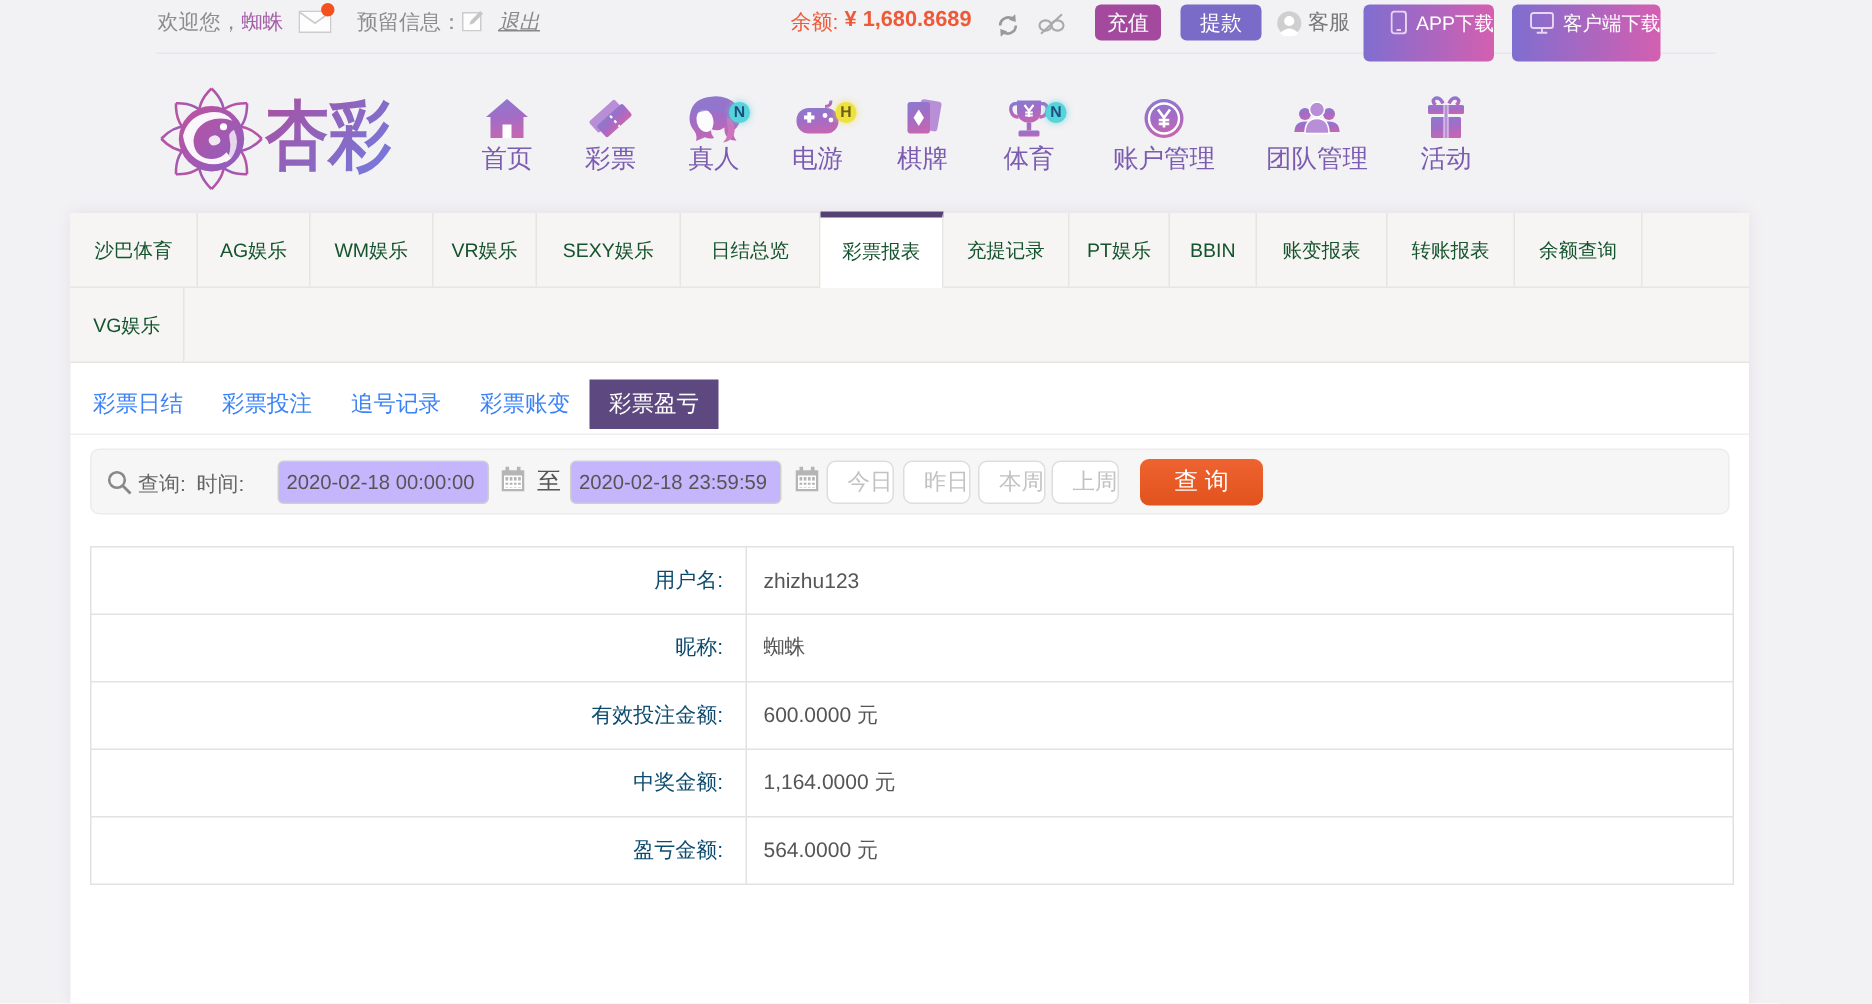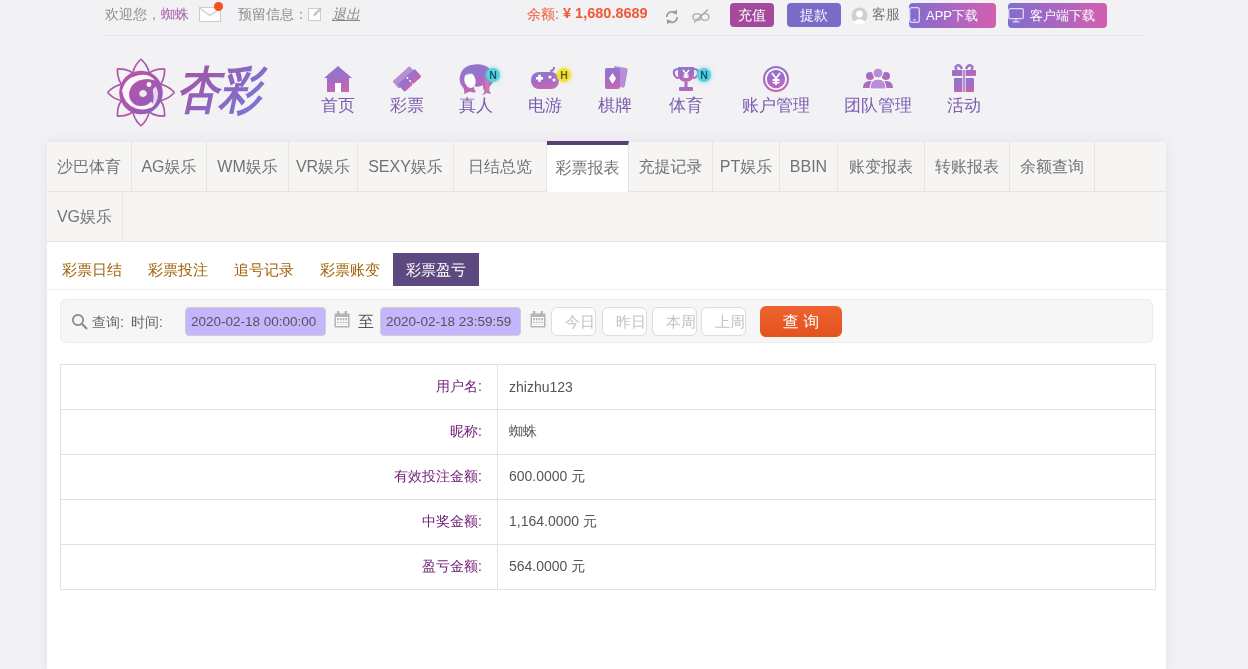--- a/index.html
+++ b/index.html
@@ -10,63 +10,63 @@
 
 #topline { left:104px; top:35px; width:1040px; height:1px; background:#e8e6ea; }
 .tb { top:6px; font-size:14px; color:#8d8d8d; }
 .purple { color:#a55fa8; }
 #quit { font-style:italic; text-decoration:underline; color:#888; }
 
 
 .tbtn { top:3px; height:24px; line-height:24px; text-align:center; color:#fff; font-size:14px; border-radius:4px; }
 #btn-cz { left:730px; width:44px; background:#a44a9e; }
 #btn-tk { left:787px; width:54px; background:#7a6bc8; }
-.dlbtn { top:3px; height:25px; line-height:25px; color:#fff; font-size:13px; border-radius:4px;
-  background:linear-gradient(90deg,#7f6ed0,#d45fb0); text-align:left; }
+.dlbtn { top:3px; height:38px; line-height:25px; color:#fff; font-size:13px; border-radius:4px;
+  background:linear-gradient(90deg,#7f6ed0,#d45fb0); text-align:right; }
 #btn-app { left:909px; width:87px; }
 #btn-cli { left:1008px; width:99px; }
 
 
 .nav-item { top:64px; width:90px; text-align:center; }
 .nav-item .ic { height:30px; margin-bottom:3px; }
 .nav-item .lb { font-size:17px; color:#7c5cb0; line-height:17px; }
 .badge { position:absolute; top:4px; width:14px; height:14px; border-radius:50%; font-size:10.5px; font-weight:bold;
   line-height:14px; text-align:center; box-shadow:0 0 4px rgba(85,212,220,0.8); }
 .badge-n { background:#55d4dc; color:#1d4f7c; }
 .badge-h { background:#efe23e; color:#6b5f10; }
 
 
 #card { left:47px; top:142px; width:1119px; height:527px; background:#fff; box-shadow:0 0 10px rgba(120,110,140,0.12); }
 
 
 #tabs1 { left:0; top:0; width:1119px; height:50px; background:#f6f5f3; border-bottom:1px solid #e7e5e2; }
 #tabs2 { left:0; top:50px; width:1119px; height:50px; background:#f6f5f3; border-bottom:1px solid #e7e5e2; }
-.tab { display:inline-block; height:49px; line-height:49px; text-align:center; font-size:16px; color:#737373;
+.tab { display:inline-block; height:49px; line-height:49px; text-align:center; font-size:13px; color:#14532d;
   border-right:1px solid #e7e5e2; vertical-align:top; }
 .tab.active { background:#fff; border-top:4px solid #564173; height:51px; line-height:46px; margin-top:-1px; position:relative; z-index:2; }
 
 
-.subtab { display:inline-block; font-size:15px; color:#a16207; height:33px; line-height:33px; text-align:center; }
+.subtab { display:inline-block; font-size:15px; color:#3b82f6; height:33px; line-height:33px; text-align:center; }
 .subtab.on { background:#5d497f; color:#fff; }
 #subtabline { left:0; top:147px; width:1119px; height:1px; background:#eee; }
 
 
 #search { left:13px; top:157px; width:1093px; height:44px; background:#f6f6f6; border:1px solid #ececec; border-radius:6px; }
 .sr-lb { top:165px; font-size:14px; color:#666; line-height:30px; }
 .inp { top:165px; width:141px; height:29px; background:#c4b5fd; border:1px solid #cfcfcf; border-radius:4px;
   font-size:13.5px; color:#555; line-height:27px; padding-left:5px; white-space:nowrap; overflow:hidden; }
 .ghost { top:165px; width:45px; height:29px; border:1px solid #ddd; border-radius:6px; background:#fff;
   color:#c2c2c2; font-size:15px; text-align:right; line-height:27px; }
 #qbtn { left:713px; top:164px; width:82px; height:31px; background:linear-gradient(180deg,#ee6330,#e2521d);
   border-radius:6px; color:#fff; font-size:16px; text-align:center; line-height:31px; }
 
 
 #tbl { left:13px; top:222px; width:1096px; border-collapse:collapse; }
 #tbl td { border:1px solid #e2e2e2; height:45px; font-size:14px; }
-#tbl td.l { width:437px; text-align:right; color:#701a75; padding-right:15px;border-radius:10px; }
+#tbl td.l { width:437px; text-align:right; color:#0c4a6e; padding-right:15px;border-radius:10px; }
 #tbl td.v { color:#555; padding-left:11px; }
 </style>
 </head>
 <body>
 
 <div class="abs" id="topline"></div>
 <div class="abs tb" style="left:105px;">欢迎您，<span class="purple">蜘蛛</span></div>
 <div class="abs" style="left:199px; top:7px;">
   <svg width="22" height="15" viewBox="0 0 22 15">
     <rect x="0.5" y="0.5" width="21" height="14" fill="#fdfdfd" stroke="#ccc"></rect>
@@ -116,21 +116,21 @@
     <rect x="0.7" y="0.7" width="9.6" height="14.6" rx="2" fill="none" stroke="#e8d5f2" stroke-width="1.3"></rect>
     <line x1="4" y1="13" x2="7" y2="13" stroke="#e8d5f2" stroke-width="1.2"></line>
   </svg>APP下载</div>
 <div class="abs dlbtn" id="btn-cli">
   <svg width="16" height="15" viewBox="0 0 16 15" style="vertical-align:-3px; margin-right:6px;">
     <rect x="0.7" y="0.7" width="14.6" height="10" rx="1.5" fill="none" stroke="#e8d5f2" stroke-width="1.3"></rect>
     <line x1="8" y1="11" x2="8" y2="13.6" stroke="#e8d5f2" stroke-width="1.3"></line>
     <line x1="4.5" y1="13.8" x2="11.5" y2="13.8" stroke="#e8d5f2" stroke-width="1.3"></line>
   </svg>客户端下载</div>
 
-<div class="abs" id="logo" style="left:103px; top:53px;font-style:italic;">
+<div class="abs" id="logo" style="left:103px; top:53px;">
 <svg width="175" height="75" viewBox="0 0 175 75">
   <defs>
     <linearGradient id="lg1" x1="0" y1="0" x2="1" y2="1">
       <stop offset="0" stop-color="#c0519f"></stop>
           <stop offset="1" stop-color="#8b5fc0"></stop>
     </linearGradient>
     <linearGradient id="lg2" x1="0" y1="0" x2="1" y2="0.6">
       <stop offset="0" stop-color="#aa4f9e"></stop>
           <stop offset="1" stop-color="#7a75d6"></stop>
     </linearGradient>

